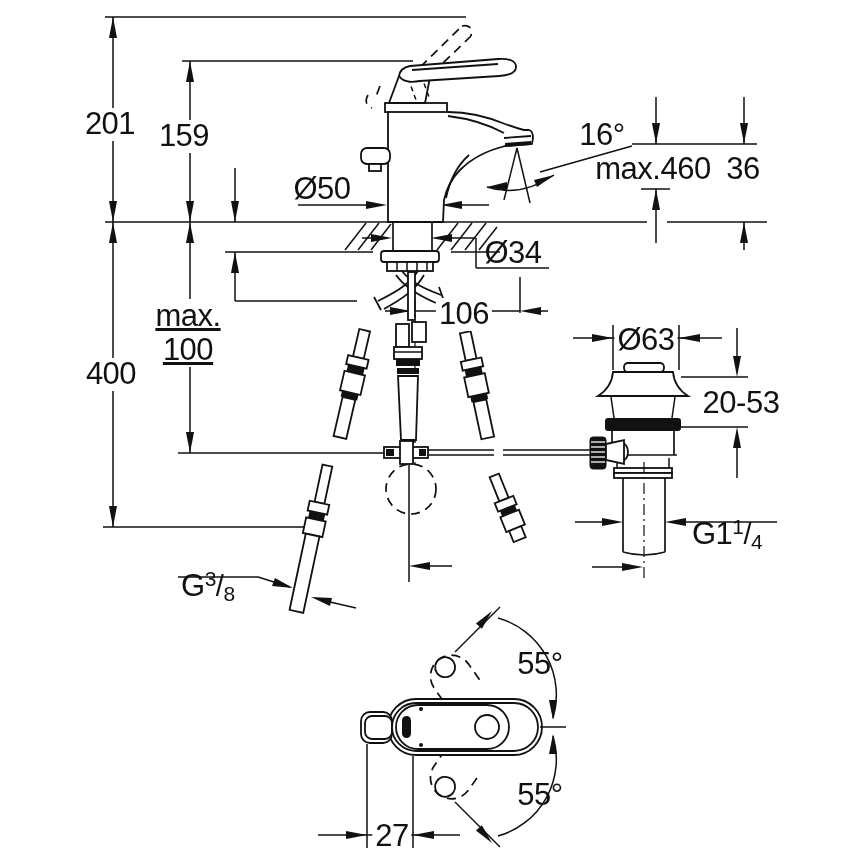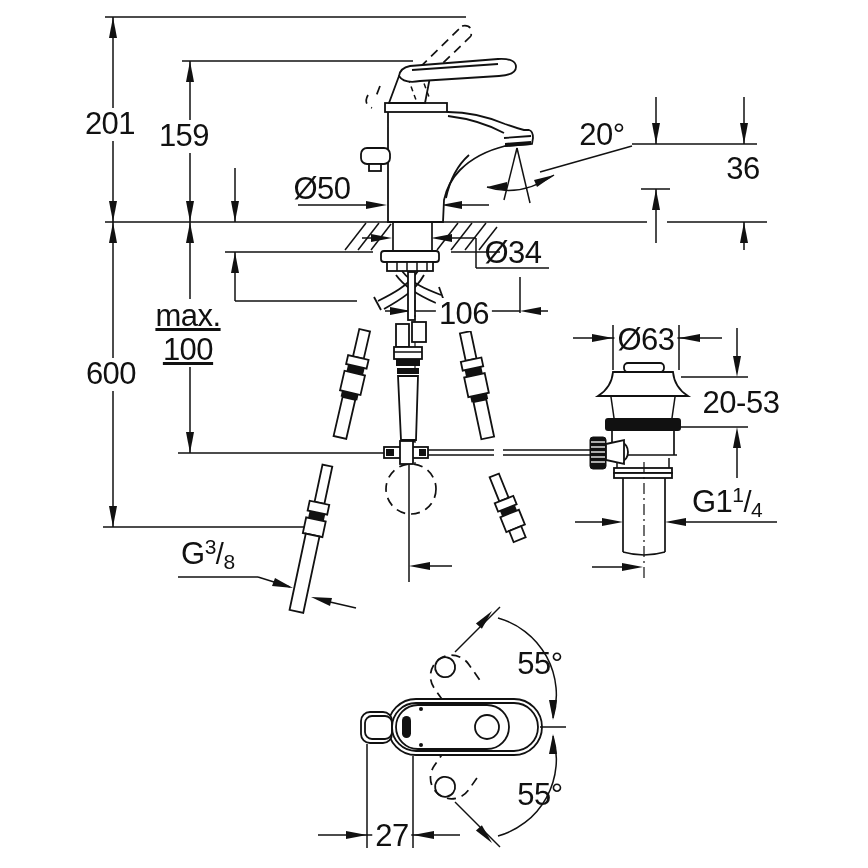--- a/index.html
+++ b/index.html
@@ -4,21 +4,21 @@
 <style>
   html,body{margin:0;padding:0;background:#fff;}
   #stage{position:relative;width:868px;height:868px;background:#fff;overflow:hidden;
          font-family:"Liberation Sans",sans-serif;}
   svg{position:absolute;left:0;top:0;}
   .lbl{position:absolute;font:31px/1.05 "Liberation Sans",sans-serif;color:#111;
        letter-spacing:-0.5px;white-space:nowrap;transform:translateX(-50%);text-align:right;}
   .lbl.left{transform:none;}
   .bg{background:#fff;padding:0 3px;}
   .two{text-align:center;line-height:1.1;text-decoration:underline;}
-  .thread{font-size:31px;}
+  .thread{font-size:31px;margin-top:32px;}
   .thread .sup{font-size:21px;position:relative;top:-10px;}
   .thread .slash{font-size:29px;}
   .thread .sub{font-size:21px;position:relative;top:5px;}
   .ln{stroke:#111;stroke-width:1.7;fill:none;}
   .thin{stroke:#111;stroke-width:1.5;fill:none;}
   .obj{stroke:#111;stroke-width:1.8;fill:#fff;}
   .objn{stroke:#111;stroke-width:1.8;fill:none;}
   .blk{fill:#111;stroke:none;}
   .dash{stroke:#111;stroke-width:1.7;fill:none;stroke-dasharray:9 6;}
   .dashs{stroke:#111;stroke-width:1.5;fill:none;stroke-dasharray:5 4;}
@@ -321,25 +321,26 @@
     <line class="thin" x1="413" y1="756" x2="413" y2="848"></line>
     <line class="thin" x1="318" y1="835" x2="460" y2="835"></line>
     <polygon class="arr" points="367,835 346,831 346,839"></polygon>
     <polygon class="arr" points="413,835 434,831 434,839"></polygon>
   </g>
 </svg>
 
   <div class="lbl bg" style="left:110px;top:108px">201</div>
   <div class="lbl bg" style="left:184px;top:120px">159</div>
   <div class="lbl" style="left:322px;top:173px">Ø50</div>
-  <div class="lbl" style="left:602px;top:119px">20°</div>
+  <div class="lbl" style="left:602px;top:119px">16°</div>
+  <div class="lbl" style="left:653px;top:153px">max.460</div>
   <div class="lbl" style="left:743px;top:153px">36</div>
   <div class="lbl" style="left:513px;top:237px">Ø34</div>
   <div class="lbl bg two" style="left:188px;top:299px"><span>max.</span><br><span>100</span></div>
-  <div class="lbl bg" style="left:111px;top:358px">600</div>
+  <div class="lbl bg" style="left:111px;top:358px">400</div>
   <div class="lbl bg" style="left:464px;top:298px">106</div>
   <div class="lbl bg" style="left:646px;top:324px">Ø63</div>
   <div class="lbl" style="left:741px;top:387px">20-53</div>
   <div class="lbl left thread" style="left:692px;top:486px"><span>G1</span><span class="sup">1</span><span class="slash">/</span><span class="sub">4</span></div>
   <div class="lbl left thread" style="left:181px;top:538px"><span>G</span><span class="sup">3</span><span class="slash">/</span><span class="sub">8</span></div>
   <div class="lbl" style="left:540px;top:648px">55°</div>
   <div class="lbl" style="left:540px;top:779px">55°</div>
   <div class="lbl bg" style="left:392px;top:820px">27</div>
 </div>
 

